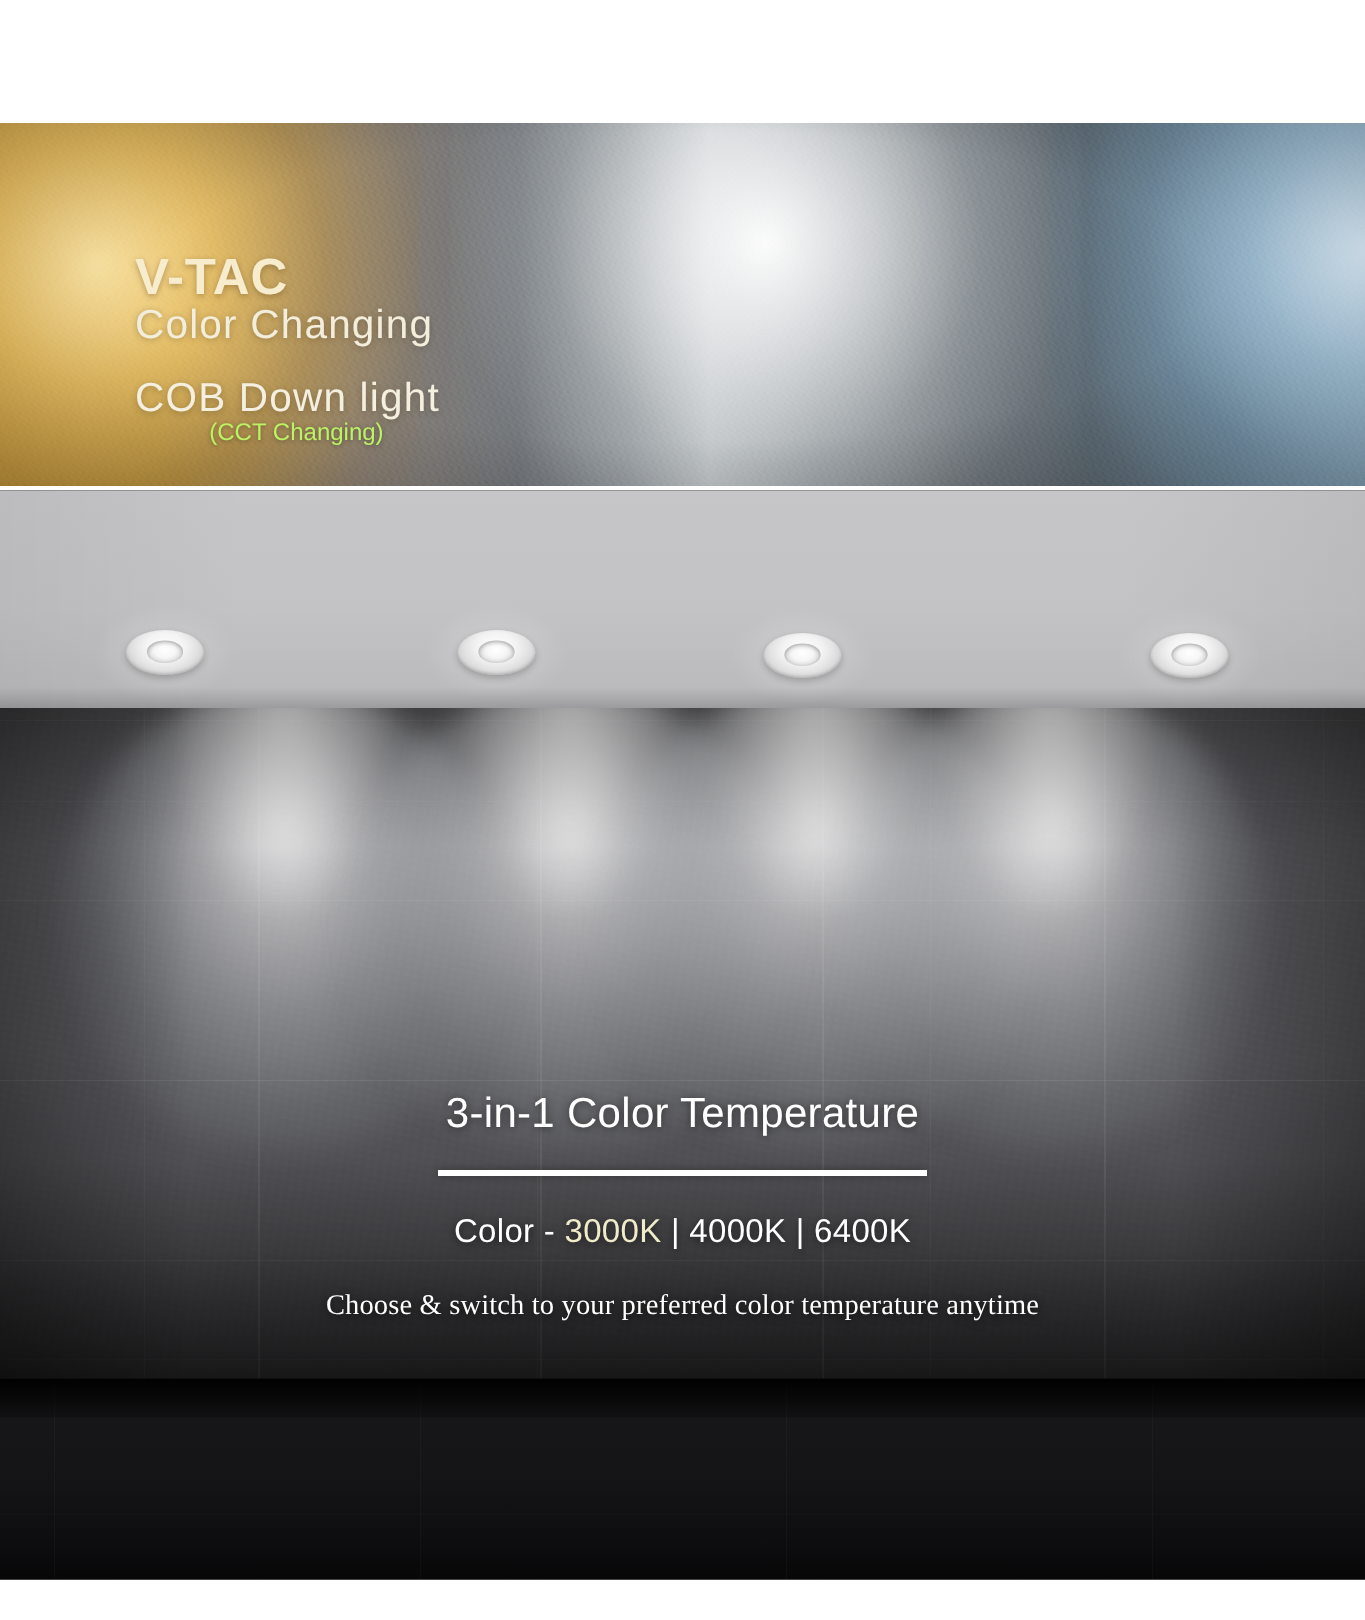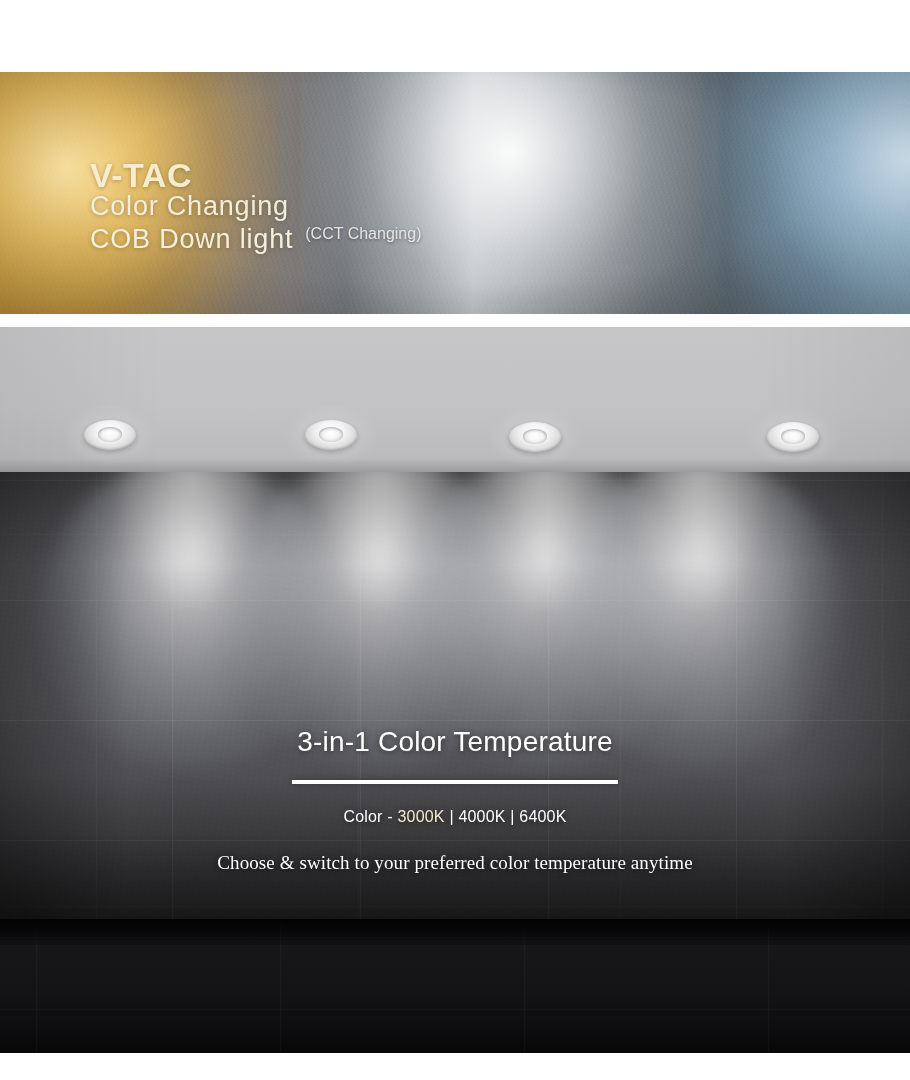--- a/index.html
+++ b/index.html
@@ -19,21 +19,21 @@
     width: 910px;
     height: 1080px;
     background: #ffffff;
     overflow: hidden;
   }
 
   
   .banner {
     position: absolute;
     left: 0;
-    top: 72px;
+    top: 82px;
     width: 910px;
     height: 242px;
     overflow: hidden;
     background: #6d6a63;
   }
   .banner-base {
     position: absolute;
     inset: 0;
     background:
       linear-gradient(90deg,
@@ -127,36 +127,37 @@
   .tagline1 {
     font-size: 27px;
     font-weight: 300;
     letter-spacing: 0.8px;
     line-height: 1.08;
     color: #f3eddc;
     text-shadow: 0 1px 4px rgba(70,55,25,0.38);
   }
   .tagline2row {
     display: flex;
-    align-items: flex-start;
-    margin-top: 4px;
+    align-items: center;
+    margin-top: 20px;
+    flex-direction: column;
   }
   .tagline2 {
     font-size: 27px;
     font-weight: 300;
     letter-spacing: 0.8px;
     line-height: 1.08;
     color: #f5efe0;
     text-shadow: 0 1px 4px rgba(70,55,25,0.36);
   }
   .tagline-sub {
     margin-left: 12px;
     font-size: 16px;
     font-weight: 400;
-    color: #e5e5e5;
+    color: #bef264;
     text-shadow: 0 1px 3px rgba(40,40,40,0.5);
   }
 
   
   .scene {
     position: absolute;
     left: 0;
     top: 327px;
     width: 910px;
     height: 726px;
@@ -378,21 +379,21 @@
   }
   .rule {
     width: 326px;
     height: 4px;
     margin: 22px auto 0 auto;
     background: #ffffff;
     box-shadow: 0 0 6px rgba(0,0,0,0.35);
   }
   .colorline {
     margin-top: 24px;
-    font-size: 16px;
+    font-size: 22px;
     font-weight: 400;
     letter-spacing: 0.2px;
     color: #ffffff;
     text-shadow: 0 1px 6px rgba(0,0,0,0.6);
   }
   .k-warm { color: #f0eccb; }
   .k-sep  { color: #ffffff; }
   .k-cool { color: #ffffff; }
   .caption {
     margin-top: 26px;

